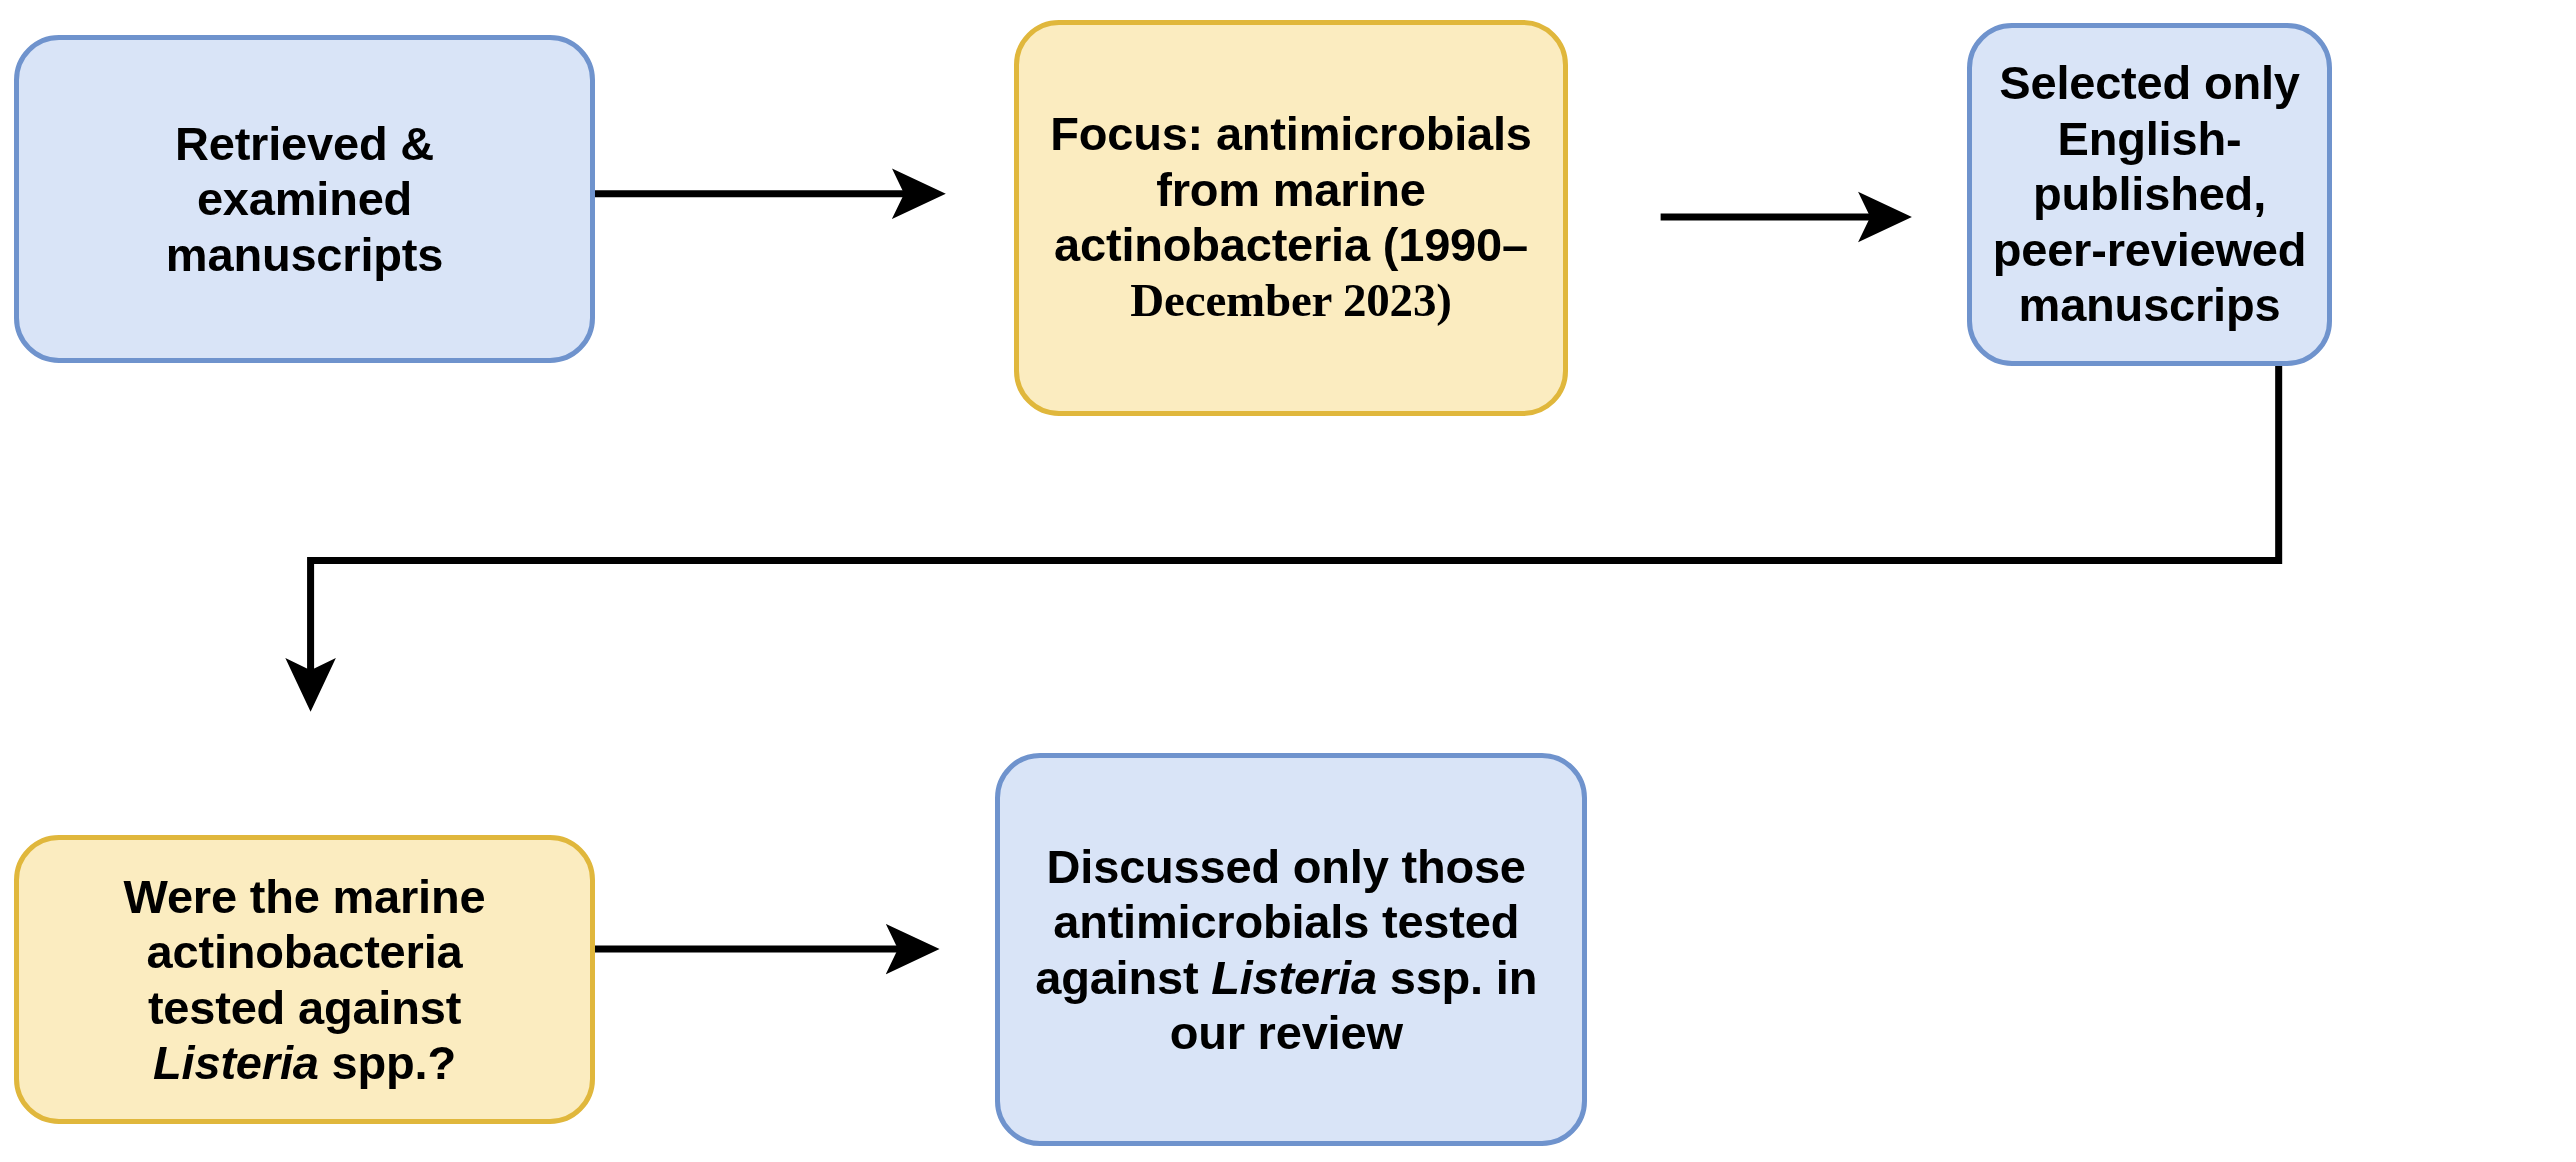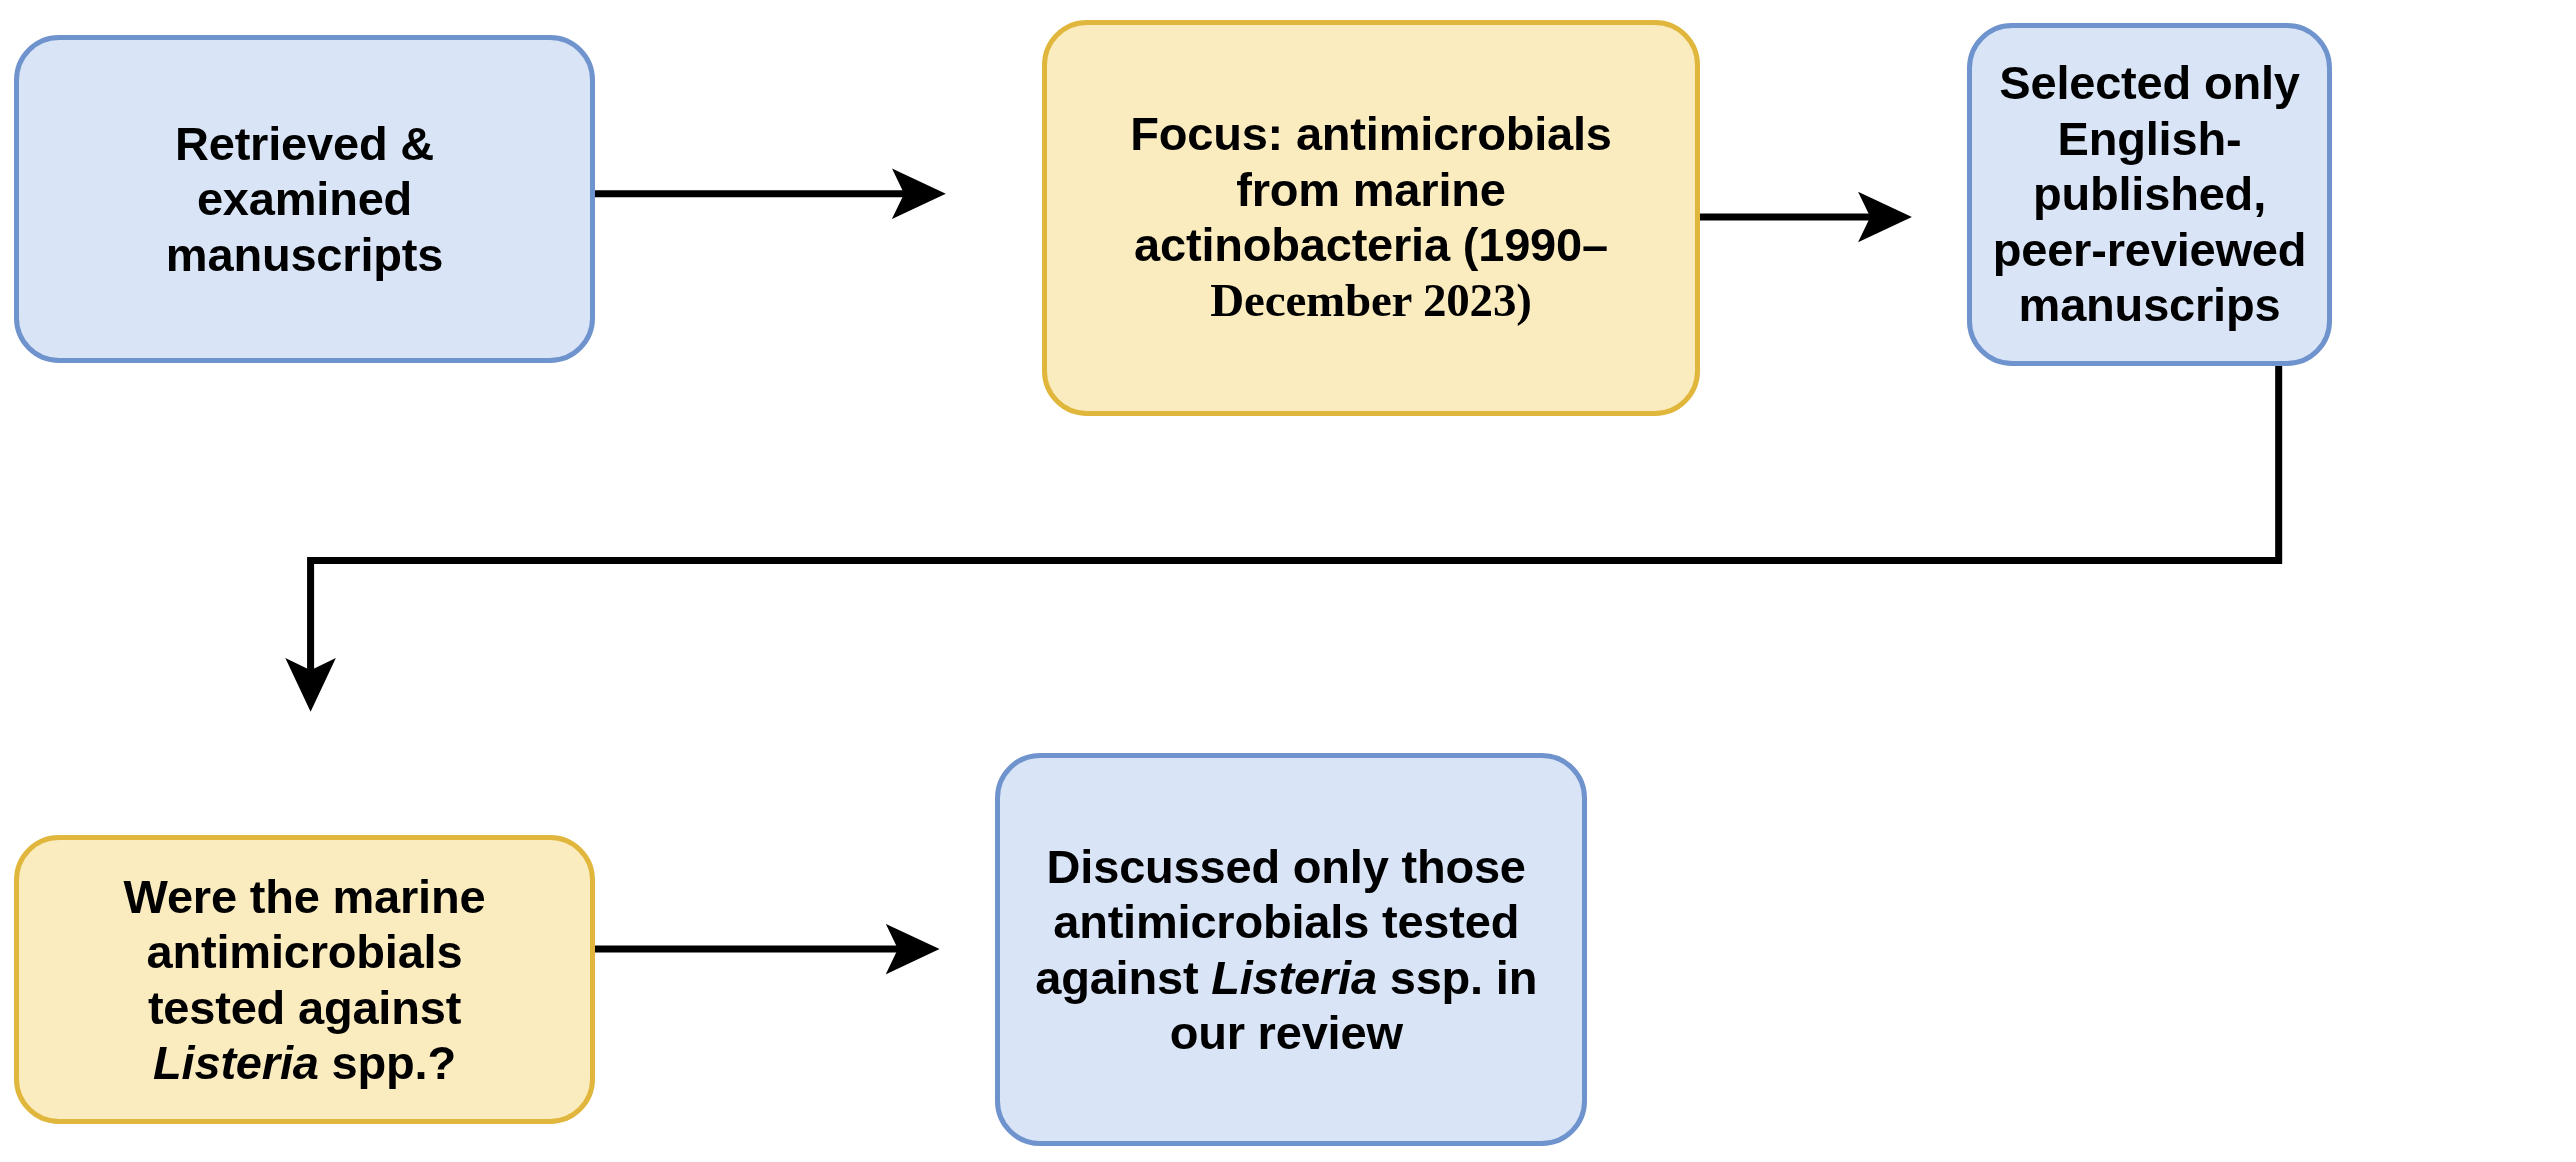--- a/index.html
+++ b/index.html
@@ -45,21 +45,21 @@
   .node-yellow {
     background: #fbecc0;
     border-color: #e0b73c;
     border-width: 5.5px;
   }
   .sp { font-style: italic; }
   .serif-line { font-family: "Liberation Serif", serif; font-weight: bold; }
 
   
   #node-retrieved      { left: 14px;   top: 35px;   width: 581px;  height: 328px; font-size: 47px; }
-  #node-focus          { left: 1042px; top: 19.5px;   width: 658px;  height: 396px; font-size: 47px; }
+  #node-focus          { left: 1014px; top: 19.5px;   width: 554px;  height: 396px; font-size: 47px; }
   #node-selected       { left: 1967px; top: 22.6px;   width: 365px;  height: 343px; font-size: 47px; }
   #node-question       { left: 14px;   top: 835px; width: 581px;  height: 289px; font-size: 47px; }
   #node-discussed      { left: 995px; top: 753px;  width: 592px;  height: 393px; font-size: 47px; padding-left: 6px; }
 
   
   #connectors {
     position: absolute;
     left: 0;
     top: 0;
     width: 2576px;
@@ -97,21 +97,21 @@
 
   <div class="node node-yellow" id="node-focus">
     <span class="txt"><span>Focus: antimicrobials</span><br><span>from marine</span><br><span>actinobacteria (1990–</span><br><span class="serif-line">December 2023)</span></span>
   </div>
 
   <div class="node node-blue" id="node-selected">
     <span class="txt"><span>Selected only</span><br><span>English-published,</span><br><span>peer-reviewed</span><br><span>manuscrips</span></span>
   </div>
 
   <div class="node node-yellow" id="node-question">
-    <span class="txt"><span>Were the marine</span><br><span>antimicrobials</span><br><span>tested against</span><br><span class="sp">Listeria</span><span> spp.?</span></span>
+    <span class="txt"><span>Were the marine</span><br><span>actinobacteria</span><br><span>tested against</span><br><span class="sp">Listeria</span><span> spp.?</span></span>
   </div>
 
   <div class="node node-blue" id="node-discussed">
     <span class="txt"><span>Discussed only those</span><br><span>antimicrobials tested</span><br><span>against </span><span class="sp">Listeria</span><span> ssp. in</span><br><span>our review</span></span>
   </div>
 
 </div>
 
 
 </body></html>

